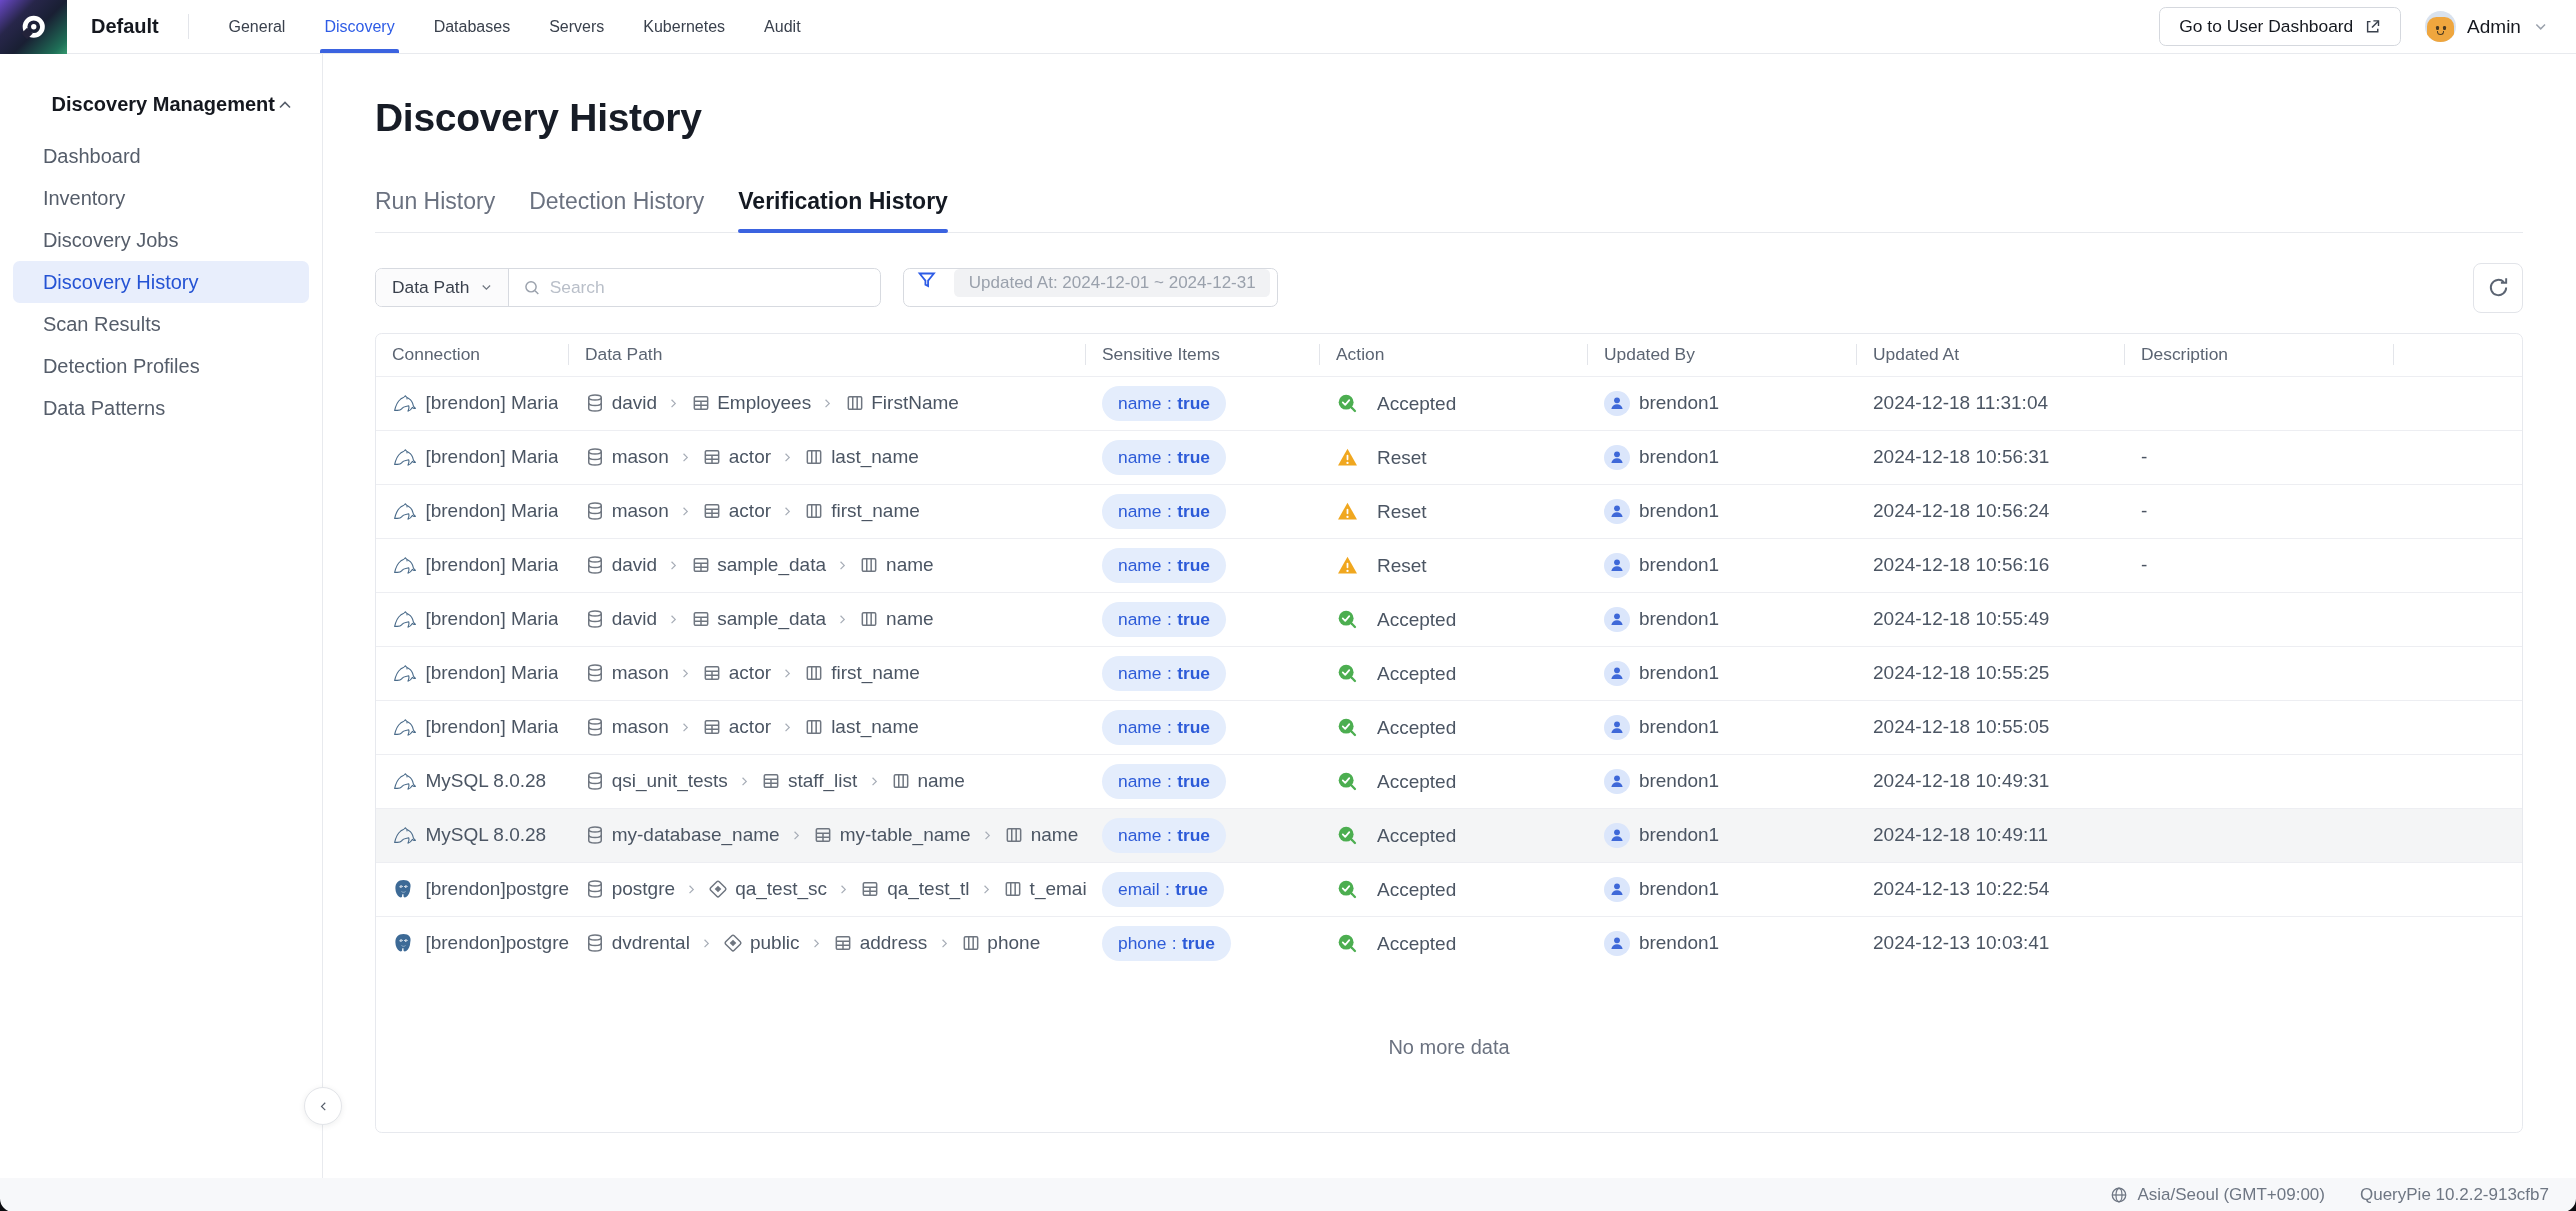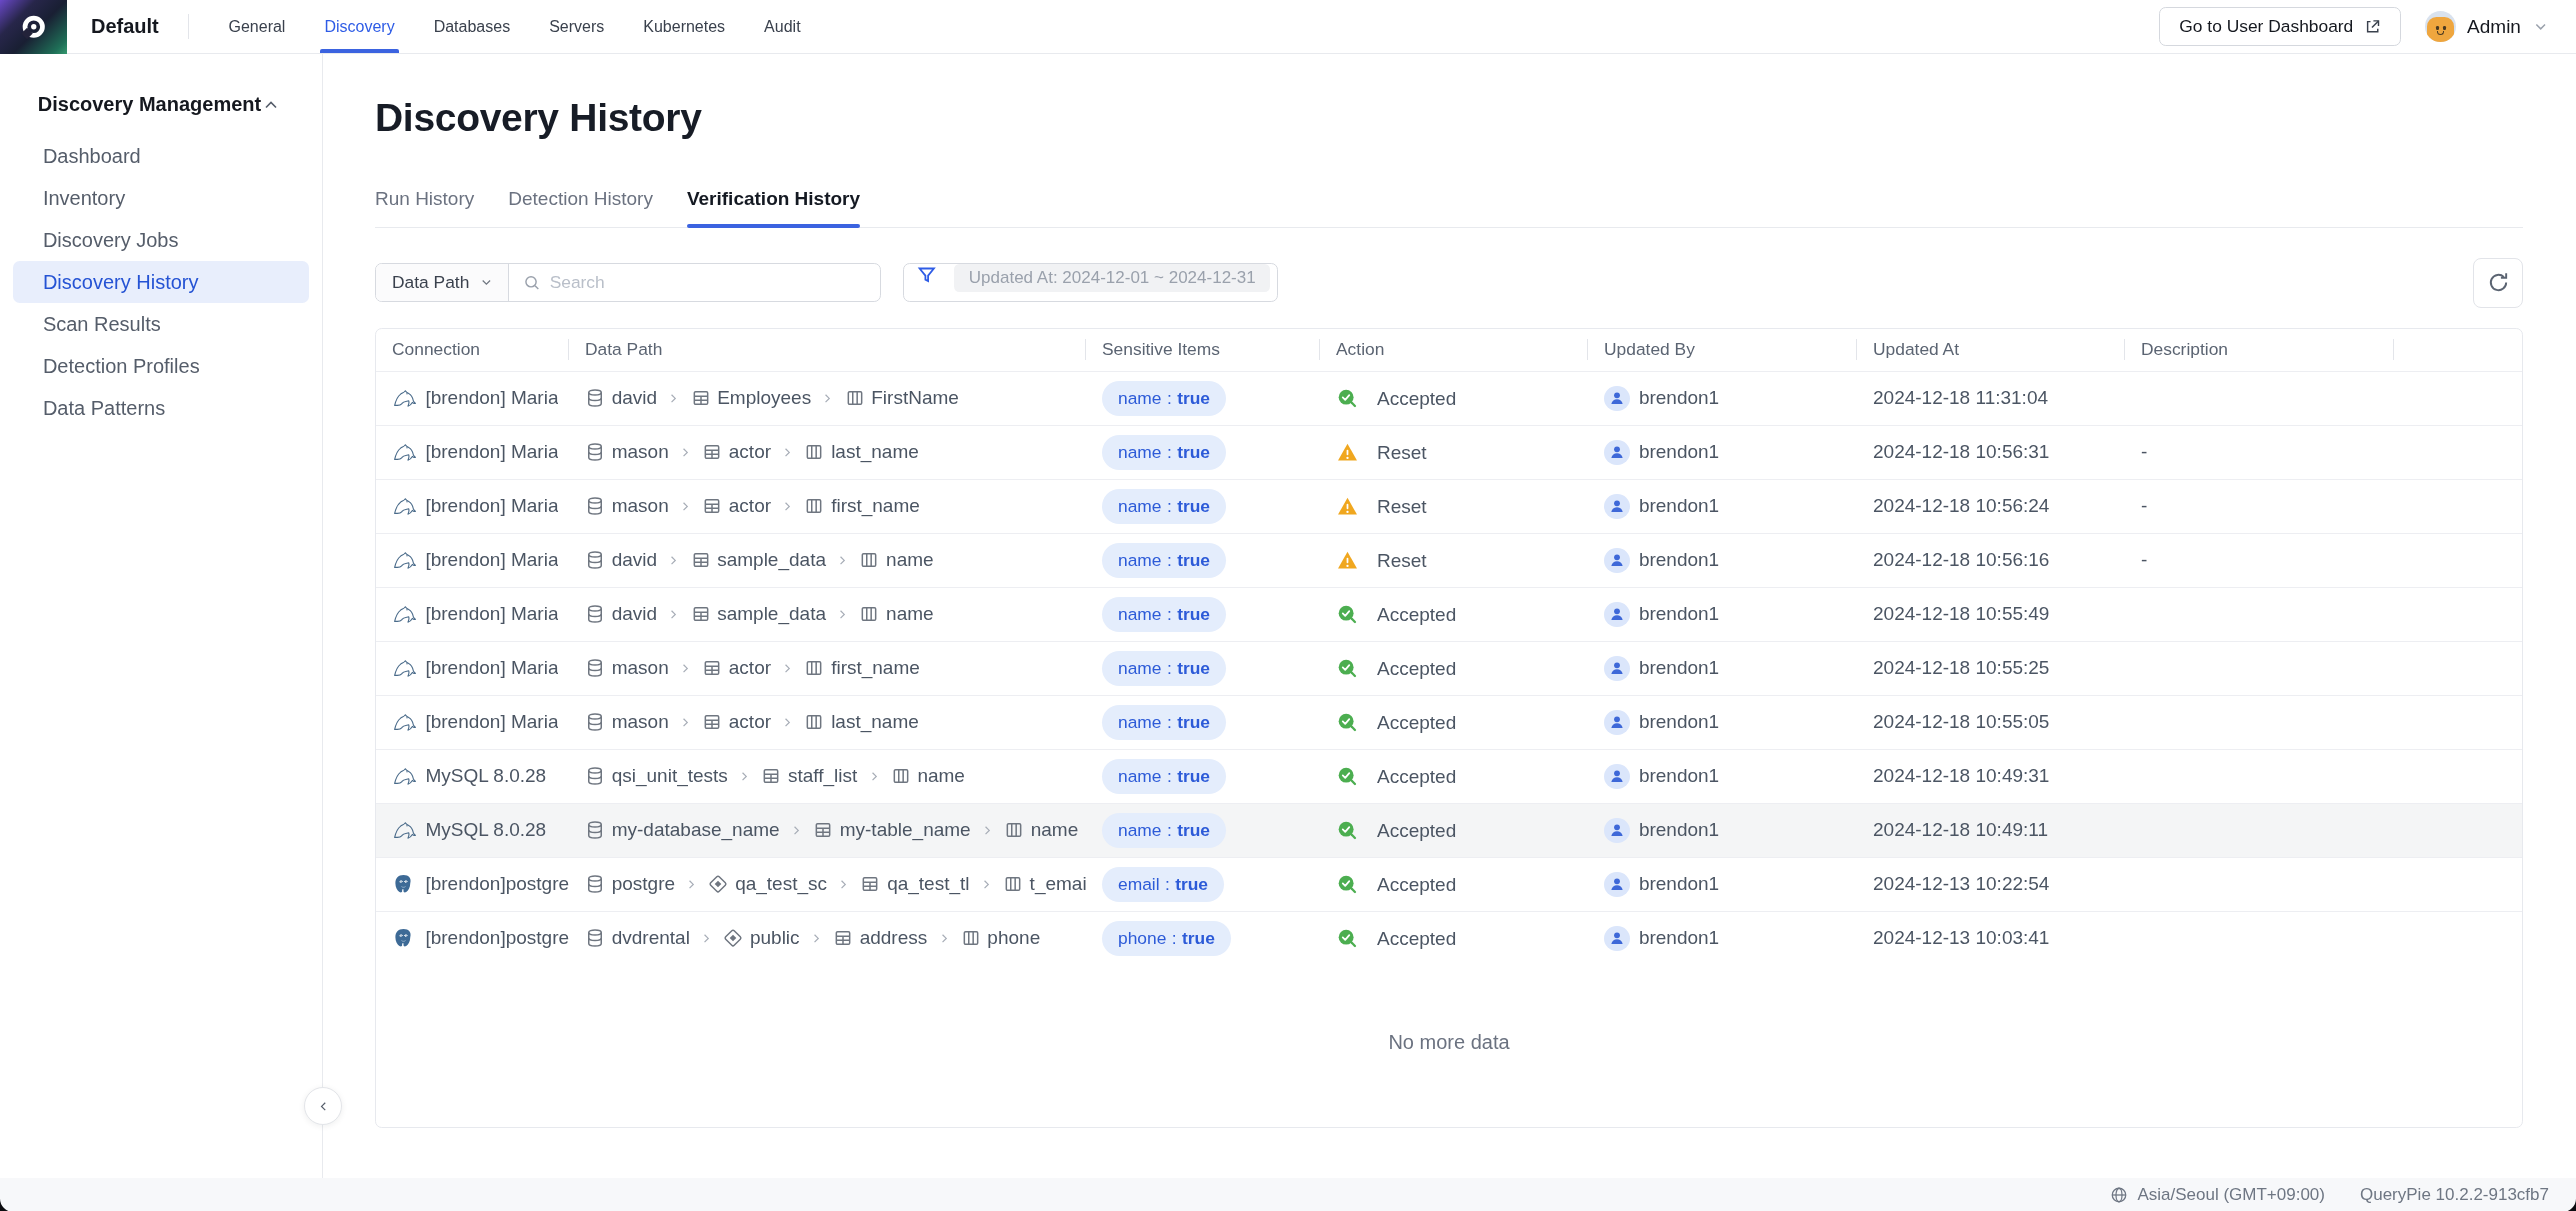--- a/index.html
+++ b/index.html
@@ -24,36 +24,36 @@
   .user-menu { display:flex; align-items:center; gap:10.7px; cursor:pointer; }
   .avatar { width:31px; height:31px; border-radius:50%; background:#d9e2ee; position:relative; overflow:hidden; }
   .avatar .face { position:absolute; left:2px; right:2px; top:6px; bottom:-2.7px; background:#efa63e; border-radius:9.4px; }
   .avatar .eye { position:absolute; width:2.7px; height:4.7px; background:#4a3a22; border-radius:1.3px; top:14.8px; }
   .avatar .eye.l{ left:10.7px; } .avatar .eye.r{ left:18px; }
   .avatar .smile { position:absolute; left:12px; top:19.5px; width:6.7px; height:4px; border:1.3px solid #4a3a22; border-top:none; border-radius:0 0 5.4px 5.4px; }
   .user-name { font-size:19px; color:#15181f; }
 
   
   .sidebar { position:absolute; left:0; top:54px; width:323px; bottom:34px; background:#fff; border-right:0.7px solid #e8eaee; z-index:10; }
-  .side-head { display:flex; align-items:center; justify-content:center; padding:39px 27px 19px 24px; }
+  .side-head { display:flex; align-items:center; justify-content:flex-end; padding:39px 27px 19px 24px; }
   .side-head-label { font-size:20px; font-weight:700; color:#15181f; }
   .side-items { display:flex; flex-direction:column; }
   .side-item { height:42px; display:flex; align-items:center; margin:0 13.4px; padding-left:29.5px; font-size:20px; color:#555d6a;
                border-radius:6.7px; cursor:pointer; }
   .side-item.active { background:#e8eefc; color:#2553d4; }
   .collapse-btn { position:absolute; left:323px; top:1106px; transform:translate(-50%,-50%); width:38px; height:38px; border-radius:50%;
                   background:#fff; border:0.7px solid #e3e5e9; box-shadow:0 1.3px 6.7px rgba(20,24,34,.07);
                   display:flex; align-items:center; justify-content:center; cursor:pointer; z-index:20; }
 
   
   .main { position:absolute; left:323px; top:54px; right:0; bottom:34px; padding-left:52px; padding-right:52px; background:#fff; overflow:hidden; }
   .page-title { margin-top:42px; font-size:39px; font-weight:700; color:#171c26; letter-spacing:-0.3px; }
 
   .tabs { display:flex; gap:34px; margin-top:48px; border-bottom:0.7px solid #e8eaee; width:2148px; }
-  .tab { position:relative; padding-bottom:17.4px; font-size:19px; color:#6b7280; font-weight:500; cursor:pointer; }
+  .tab { position:relative; padding-bottom:17.4px; font-size:23px; color:#6b7280; font-weight:500; cursor:pointer; }
   .tab.active { color:#141922; font-weight:700; }
   .tab.active::after { content:""; position:absolute; left:0; right:0; bottom:-0.7px; height:4px; background:#3b63e0; border-radius:2px; }
 
   .filter-row { margin-top:29.5px; display:flex; align-items:center; width:2148px; }
   .search-group { display:flex; align-items:stretch; height:39px; border:0.7px solid #d7dae0; border-radius:6.7px; overflow:hidden; background:#fff; width:506px; }
   .field-select { display:flex; align-items:center; gap:9.4px; padding:0 14.8px 0 16px; background:#fbfbfc; border-right:0.7px solid #d7dae0;
                   font-size:17.4px; color:#3a414d; cursor:pointer; white-space:nowrap; }
   .search-box { display:flex; align-items:center; gap:9.4px; padding:0 13.4px; flex:1; }
   .search-box input { border:none; outline:none; font-size:17.4px; color:#3a414d; width:100%; font-family:inherit; background:transparent; }
   .search-box input::placeholder { color:#b9bfc9; }

